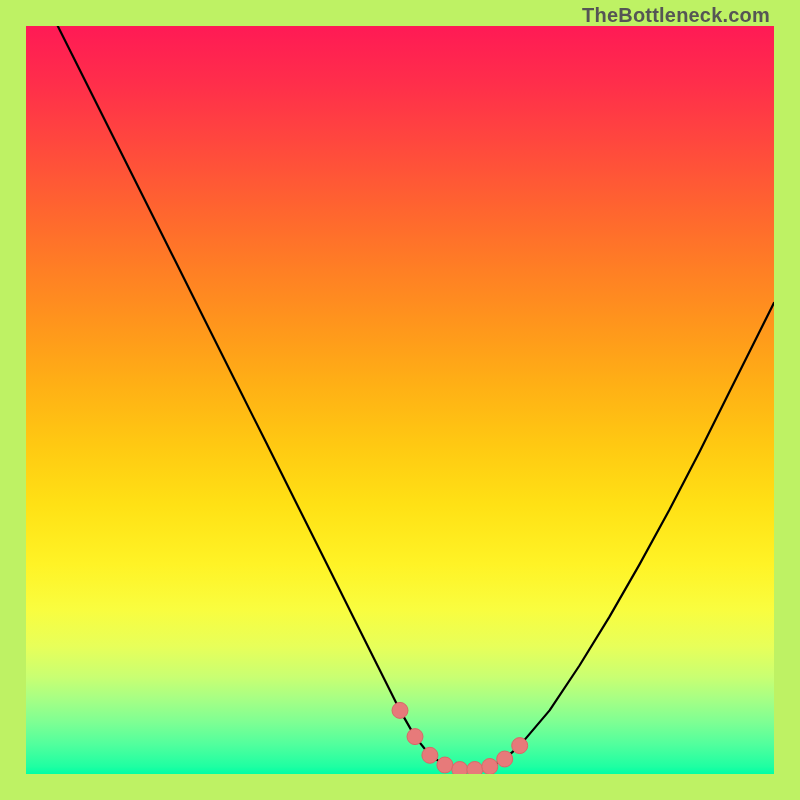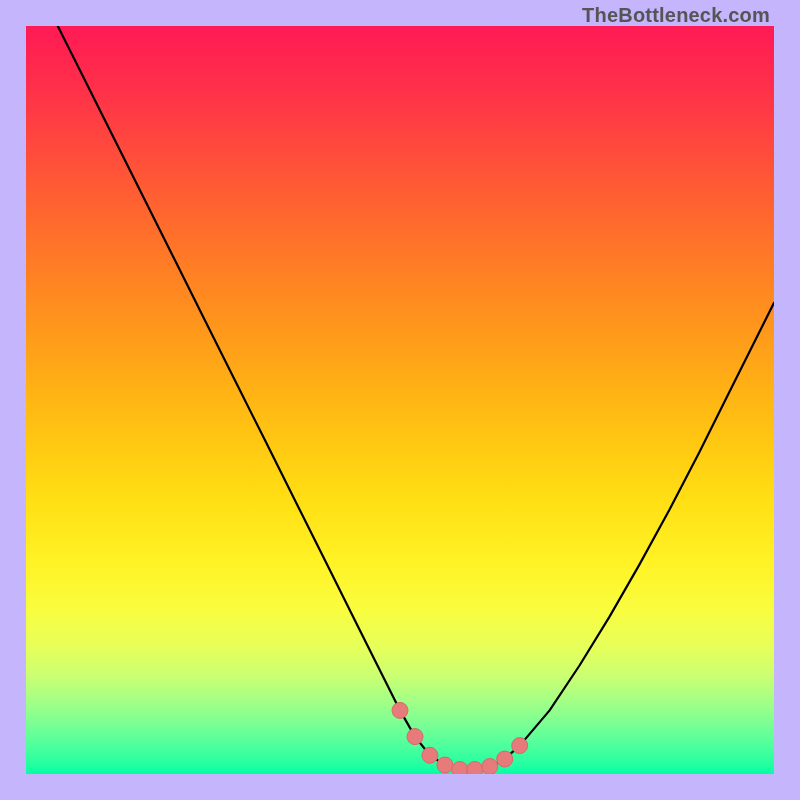--- a/index.html
+++ b/index.html
@@ -8,21 +8,21 @@
     width: 800px;
     height: 800px;
     overflow: hidden;
     background: #000;
     font-family: Arial, Helvetica, sans-serif;
   }
   .frame {
     position: relative;
     width: 800px;
     height: 800px;
-    background: #c4b5fd;
+    background: #bef264;
   }
   .plot-area {
     position: absolute;
     left: 26px;
     top: 26px;
     width: 748px;
     height: 748px;
     overflow: hidden;
   }
   .gradient-bg {

